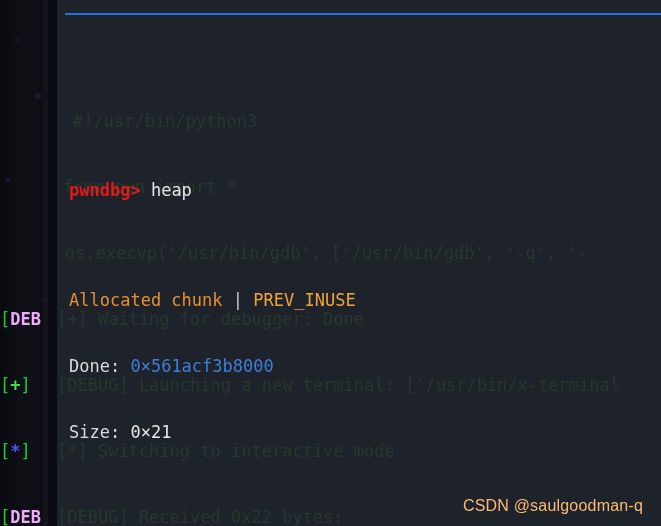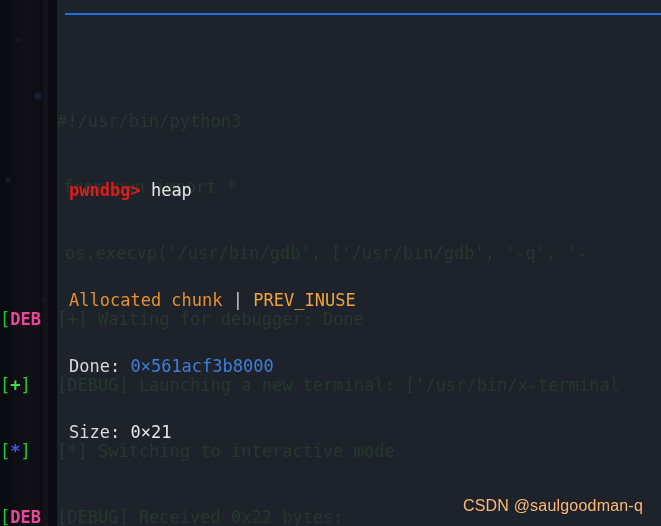--- a/index.html
+++ b/index.html
@@ -45,21 +45,21 @@
     position: absolute;
     left: 0; top: 0;
     width: 140px;
     font-size: 17px;
     line-height: 22px;
     letter-spacing: 0px;
     white-space: pre;
   }
   .bw-line { height: 22px; }
   .br { color: #22cc33; }
-  .deb { color: #ec4899; font-weight: bold; }
+  .deb { color: #f0abfc; font-weight: bold; }
   .plus { color: #3ee04f; font-weight: bold; }
   .star { color: #4455ee; font-weight: bold; }
 
   
   #front-window {
     position: absolute;
     left: 57px; top: 0;
     width: 604px; height: 526px;
     background: #1e222b;
     overflow: hidden;
@@ -151,21 +151,21 @@
       
     </div>
   </div>
 
   <div id="front-window">
 
     <div id="top-rule"></div>
 
     <div id="ghost-layer">
       <div class="gl" style="padding-left:6px"></div>
-      <div class="gl" style="padding-left:0px">#!/usr/bin/python3</div>
+      <div class="gl" style="padding-left:16px">#!/usr/bin/python3</div>
       <div class="gl" style="padding-left:6px">from pwn import *</div>
       <div class="gl" style="padding-left:8px">os.execvp('/usr/bin/gdb', ['/usr/bin/gdb', '-q', '-</div>
       <div class="gl" style="padding-left:0px">[+] Waiting for debugger: Done</div>
       <div class="gl" style="padding-left:0px">[DEBUG] Launching a new terminal: ['/usr/bin/x-terminal</div>
       <div class="gl" style="padding-left:0px">[*] Switching to interactive mode</div>
       <div class="gl" style="padding-left:0px">[DEBUG] Received 0x22 bytes:</div>
       
       
       
       

